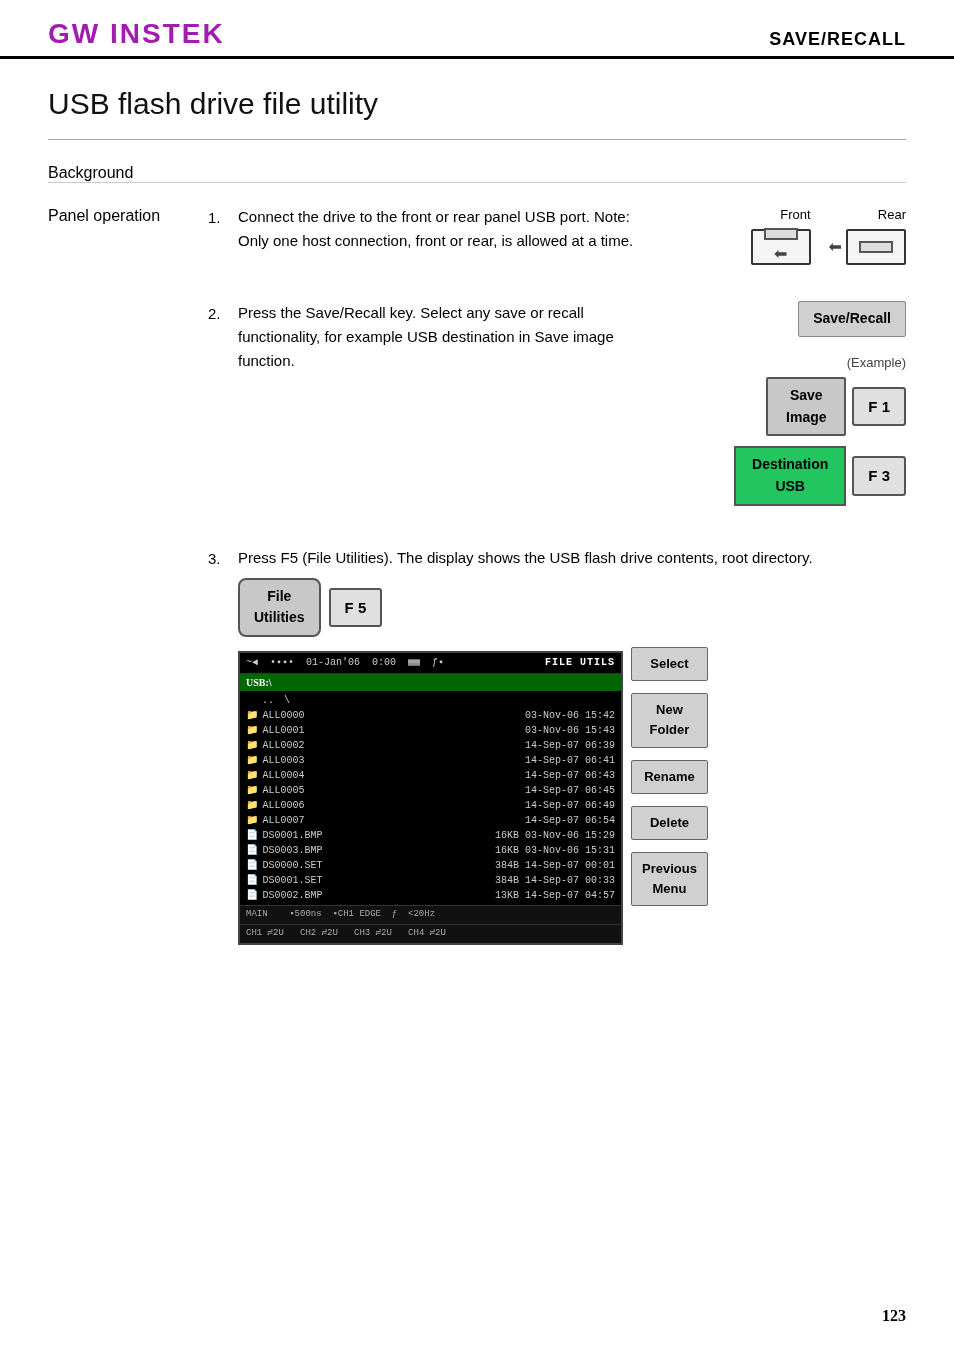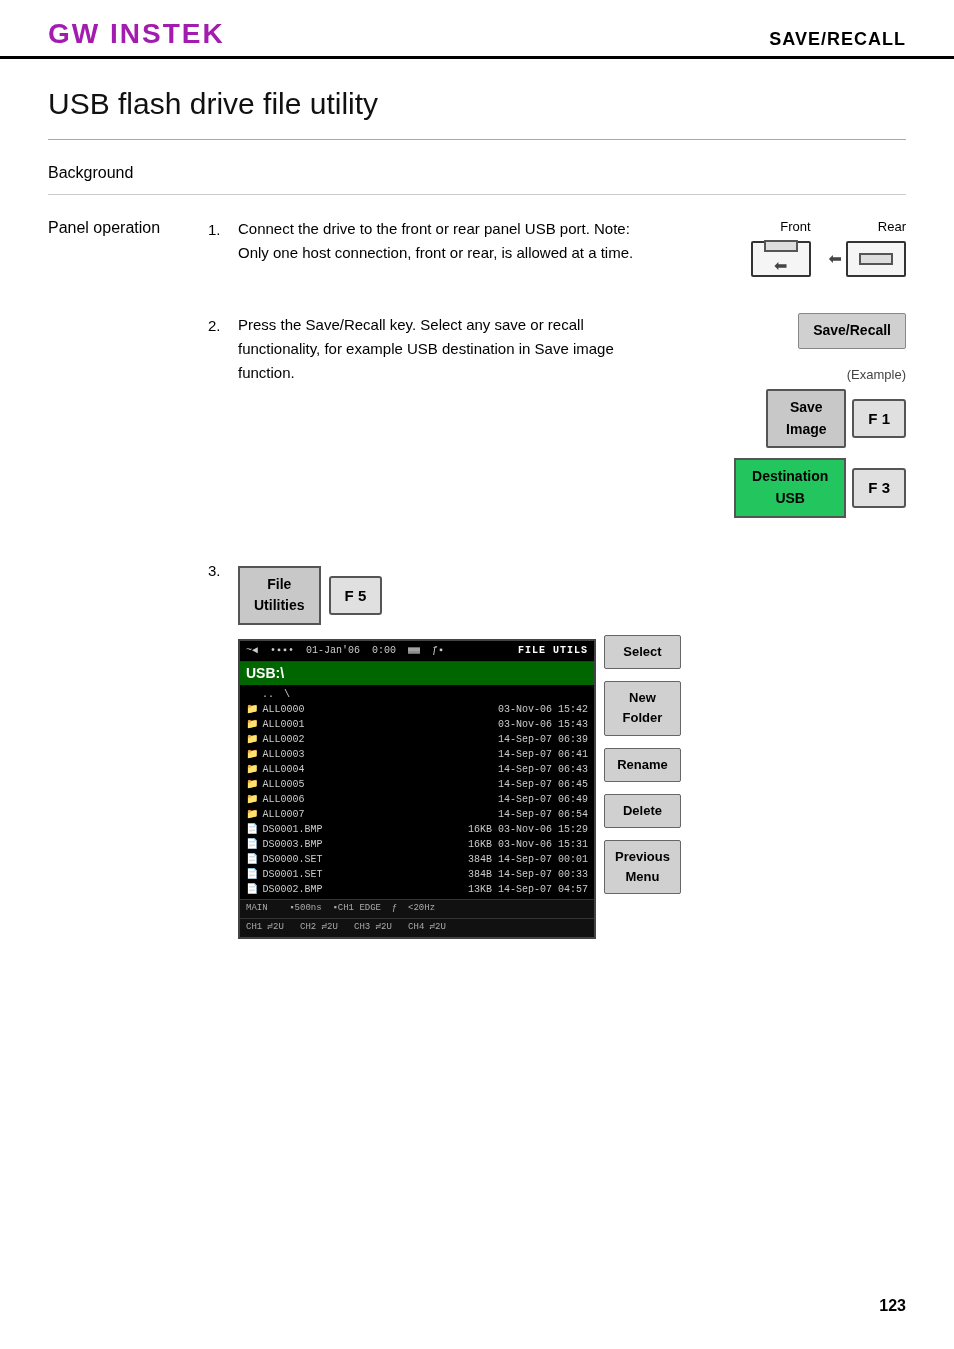--- a/index.html
+++ b/index.html
@@ -49,21 +49,21 @@
       color: #111;
     }
     .divider {
       border: none;
       border-top: 1.5px solid #aaa;
       margin: 0 0 0 0;
     }
     
     .section-row {
       display: flex;
-      padding: 22px 0 12px 0;
+      padding: 22px 0 0 0;
       border-bottom: 1px solid #ccc;
       align-items: flex-start;
     }
     .section-label {
       min-width: 160px;
       font-size: 16px;
       color: #000;
       padding-top: 2px;
     }
     .section-body {
@@ -172,35 +172,35 @@
     }
     .example-label {
       font-size: 13px;
       color: #444;
       margin: 6px 0 4px 0;
       text-align: left;
     }
     .btn-file-utils {
       background: #c8c8c8;
       border: 2px solid #555;
-      border-radius: 0;
+      border-radius: 8px;
       padding: 6px 14px;
       font-size: 14px;
       font-weight: bold;
       min-width: 80px;
       text-align: center;
     }
     
     .file-util-screen {
       background: #000;
       color: #00ff00;
       font-family: 'Courier New', monospace;
       font-size: 11px;
       padding: 0;
-      width: 358px;
+      width: 385px;
       border: 2px solid #444;
       margin-top: 4px;
     }
     .fu-topbar {
       background: #000;
       color: #ccc;
       font-size: 10px;
       padding: 2px 6px;
       display: flex;
       justify-content: space-between;
@@ -216,22 +216,22 @@
       background: #000;
       color: #ccc;
       padding: 2px 6px;
       font-size: 10px;
       font-family: 'Courier New', monospace;
     }
     .fu-dir-header {
       background: #006600;
       color: #fff;
       padding: 1px 6px;
-      font-size: 14px;
-      font-family: Liberation Sans, sans-serif;
+      font-size: 10px;
+      font-family: Liberation Serif, serif;
       font-weight: bold;
     }
     .fu-file-list {
       background: #000;
       color: #ccc;
       padding: 2px 6px;
       font-family: 'Courier New', monospace;
       font-size: 10px;
       line-height: 1.5;
     }
@@ -272,24 +272,25 @@
       text-align: center;
       min-width: 76px;
     }
     .fu-screen-row {
       display: flex;
       align-items: flex-start;
     }
     
     .page-number {
       position: absolute;
-      bottom: 34px;
+      bottom: 24px;
       right: 48px;
       font-size: 16px;
       font-weight: bold;
+      font-family: Liberation Serif, serif;
     }
   </style>
 </head>
 <body>
 
 <div class="page">
 
   <div class="header">
     <div class="logo">GW INSTEK</div>
     <div class="header-right">SAVE/RECALL</div>
@@ -352,20 +353,21 @@
                 <div class="btn-dest-usb" style="white-space:pre-line;">Destination
 USB</div>
                 <div class="btn-f">F 3</div>
               </div>
             </div>
           </div>
 
           <div class="step" style="align-items:flex-start;">
             <div class="step-number">3.</div>
             <div style="flex:1;">
+              <div class="step-text">Press F5 (File Utilities). The display shows the USB flash drive contents, root directory.</div>
               <div style="display:flex;align-items:center;gap:8px;margin: 8px 0 10px 0;">
                 <div class="btn-file-utils" style="white-space:pre-line;">File
 Utilities</div>
                 <div class="btn-f">F 5</div>
               </div>
 
               <div class="fu-screen-row">
                 <div class="file-util-screen">
                   <div class="fu-topbar">
                     <span>~◄ &nbsp;•▪▪• &nbsp;01-Jan'06 &nbsp;0:00 &nbsp;▦▦ &nbsp;ƒ▪</span>

